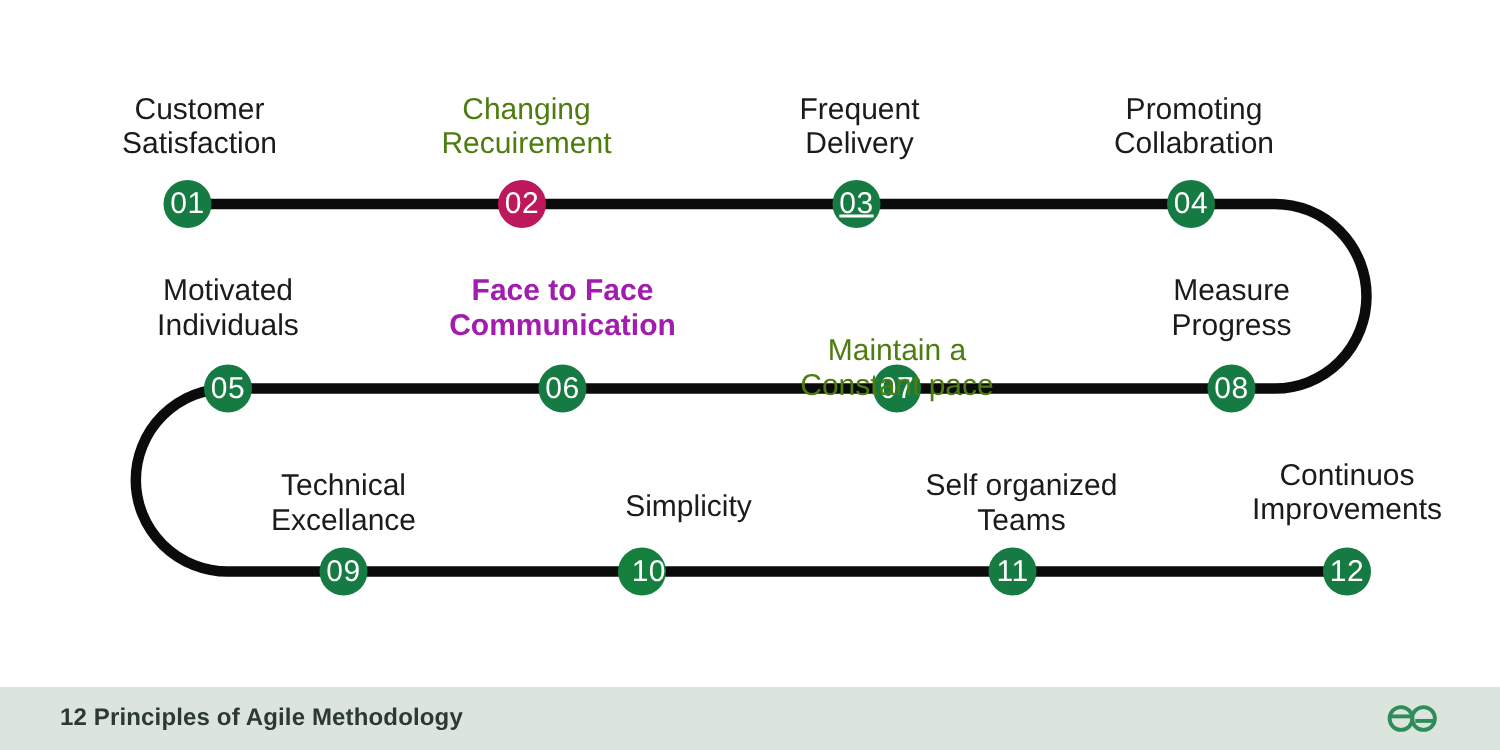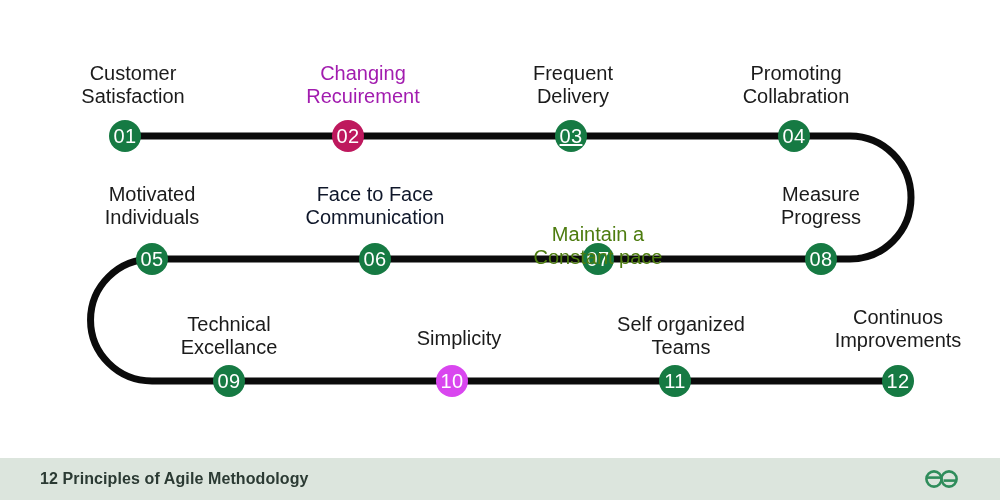--- a/index.html
+++ b/index.html
@@ -102,36 +102,36 @@
   <div id="nodes-layer">
       <div class="node" style="left: 125px; top: 136px; background: rgb(22, 122, 67);">01</div>
       <div class="node" style="left: 348px; top: 136px; background: #be185d;">02</div>
       <div class="node" style="left: 571px; top: 136px; background: rgb(22, 122, 67); text-decoration: underline;">03</div>
       <div class="node" style="left: 794px; top: 136px; background: rgb(22, 122, 67);">04</div>
       <div class="node" style="left: 152px; top: 259px; background: rgb(22, 122, 67);">05</div>
       <div class="node" style="left: 375px; top: 259px; background: rgb(22, 122, 67);">06</div>
       <div class="node" style="left: 598px; top: 259px; background: rgb(22, 122, 67);">07</div>
       <div class="node" style="left: 821px; top: 259px; background: rgb(22, 122, 67);">08</div>
       <div class="node" style="left: 229px; top: 381px; background: rgb(22, 122, 67);">09</div>
-      <div class="node" style="left: 452px; top: 381px; background: #d946ef;">10</div>
+      <div class="node" style="left: 428px; top: 381px; background: #15803d; text-align: right;">10</div>
       <div class="node" style="left: 675px; top: 381px; background: rgb(22, 122, 67);">11</div>
       <div class="node" style="left: 898px; top: 381px; background: rgb(22, 122, 67); text-align: center;">12</div>
     </div>
   <div id="labels-layer">
       <div class="label above" style="left: 133px; top: 62px; color: rgb(27, 27, 27);">Customer
 Satisfaction</div>
-      <div class="label above" style="left: 363px; top: 62px; color: #a21caf;">Changing
+      <div class="label above" style="left: 351px; top: 62px; color: #4d7c0f;">Changing
 Recuirement</div>
       <div class="label above" style="left: 573px; top: 62px; color: rgb(27, 27, 27);">Frequent
 Delivery</div>
       <div class="label above" style="left: 796px; top: 62px; color: rgb(27, 27, 27);">Promoting
 Collabration</div>
       <div class="label above" style="left: 152px; top: 183px; color: rgb(27, 27, 27);">Motivated
 Individuals</div>
-      <div class="label above" style="left: 375px; top: 183px; color: #0f172a;">Face to Face
+      <div class="label above" style="left: 375px; top: 183px; color: #a21caf; font-weight: bold;">Face to Face
 Communication</div>
       <div class="label above" style="left: 598px; top: 183px; color: #4d7c0f; margin-top: 40px;">Maintain a
 Constant pace</div>
       <div class="label above" style="left: 821px; top: 183px; color: rgb(27, 27, 27);">Measure
 Progress</div>
       <div class="label above" style="left: 229px; top: 313px; color: rgb(27, 27, 27);">Technical
 Excellance</div>
       <div class="label above" style="left: 459px; top: 327px; color: rgb(27, 27, 27);">Simplicity</div>
       <div class="label above" style="left: 681px; top: 313px; color: rgb(27, 27, 27);">Self organized
 Teams</div>

